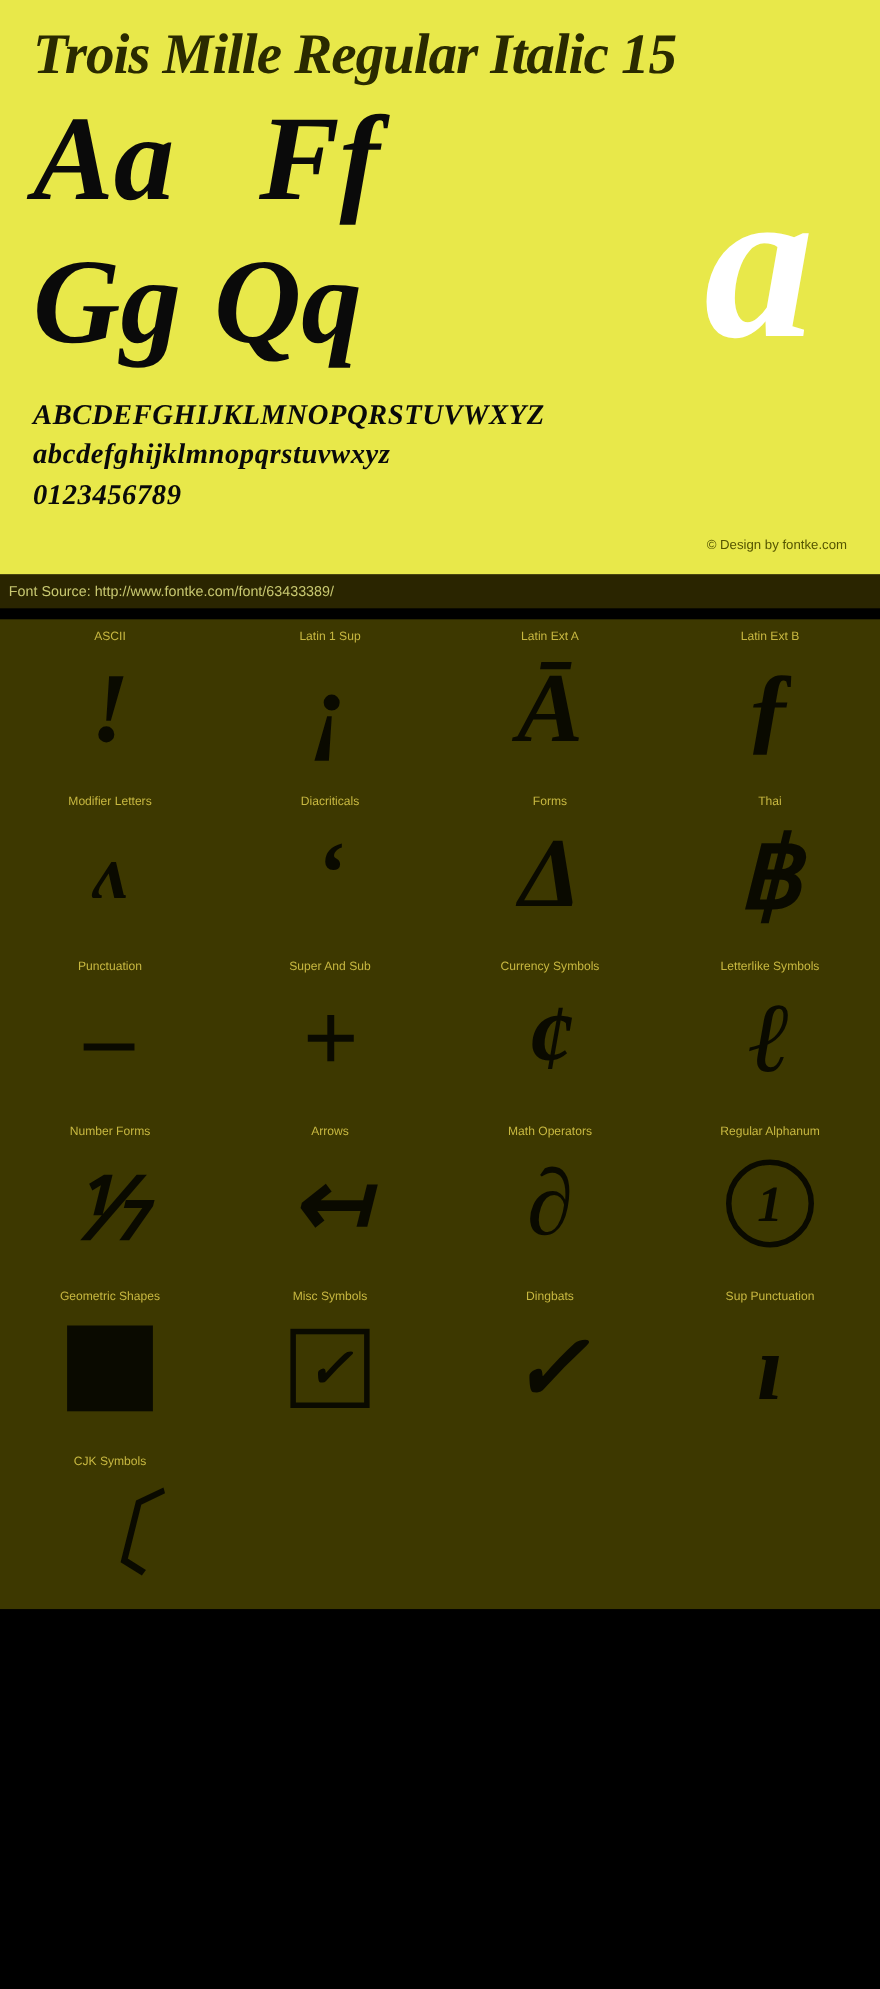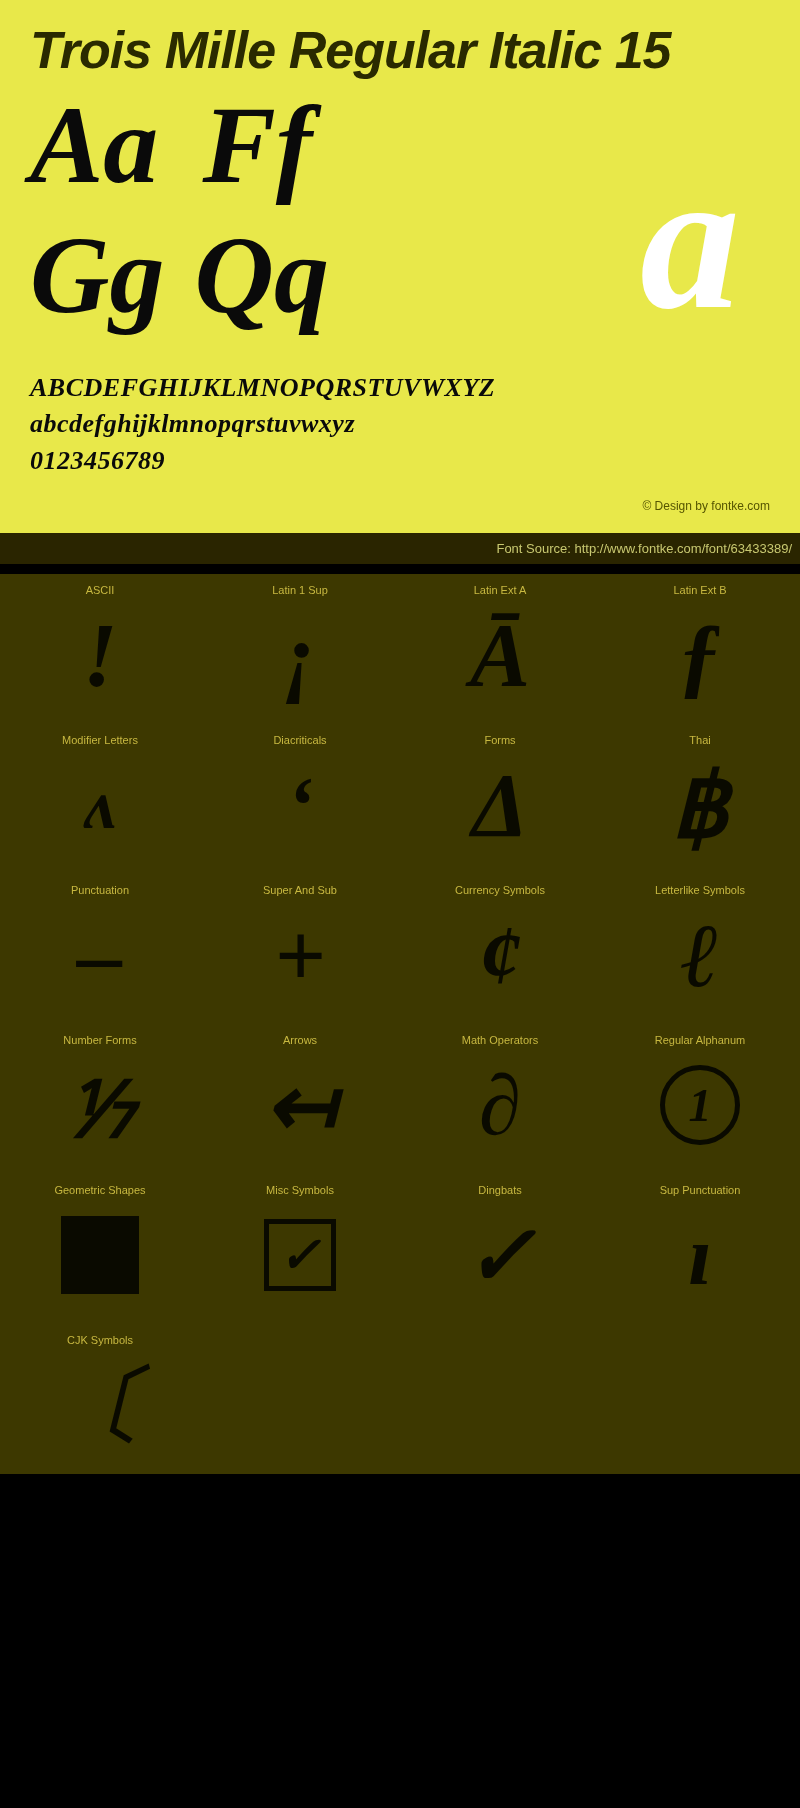--- a/index.html
+++ b/index.html
@@ -10,21 +10,21 @@
       background: #e8e84a;
       padding: 20px 30px 20px 30px;
       position: relative;
     }
     .font-title {
       font-size: 52px;
       font-style: italic;
       font-weight: 900;
       color: #2a2a00;
       margin-bottom: 10px;
-      font-family: Liberation Sans, sans-serif;
+      font-family: Liberation Serif, serif;
       letter-spacing: -1px;
     }
     .big-glyph {
       font-style: italic;
       font-weight: 900;
       color: #0a0a0a;
       font-size: 110px;
       line-height: 1;
       margin-right: 30px;
       font-family: Georgia, serif;
@@ -35,21 +35,21 @@
       color: #ffffff;
       font-size: 200px;
       line-height: 0.9;
       margin-left: auto;
       font-family: Georgia, serif;
       position: absolute;
       right: 30px;
       top: 60px;
     }
     .alphabet-section {
-      margin-top: 20px;
+      margin-top: 10px;
     }
     .alphabet-line {
       font-style: italic;
       font-weight: 900;
       color: #0a0a0a;
       font-size: 26px;
       font-family: Georgia, serif;
       line-height: 1.4;
       letter-spacing: 0.5px;
     }
@@ -59,21 +59,21 @@
       color: #555500;
       margin-top: 20px;
     }
 
     
     .dark-section {
       background: #3d3800;
     }
     .font-source-bar {
       background: #2a2500;
-      text-align: right;
+      text-align: left;
       padding: 8px;
       font-size: 13px;
       color: #c8c870;
     }
     .glyph-grid {
       display: grid;
       grid-template-columns: repeat(4, 1fr);
       margin-top: 10px;
     }
     
@@ -105,21 +105,21 @@
     }
   </style>
 </head>
 <body>
 
 <div class="header-section">
   <h1 class="font-title">Trois Mille Regular Italic 15</h1>
 
   <div style="position:relative; height: 260px;">
 
-    <div style="position:absolute; left:0; top:0; display:flex; gap:14px; align-items:center;">
+    <div style="position:absolute; left:0; top:0; display:flex; gap:47px; align-items:center;">
       <span class="big-glyph">Aa</span>
       <span class="big-glyph">Ff</span>
     </div>
 
     <div style="position:absolute; left:0; top:130px; display:flex; align-items:flex-end;">
       <span class="big-glyph">Gg</span>
       <span class="big-glyph">Qq</span>
     </div>
 
     <div class="big-glyph-white">a</div>

